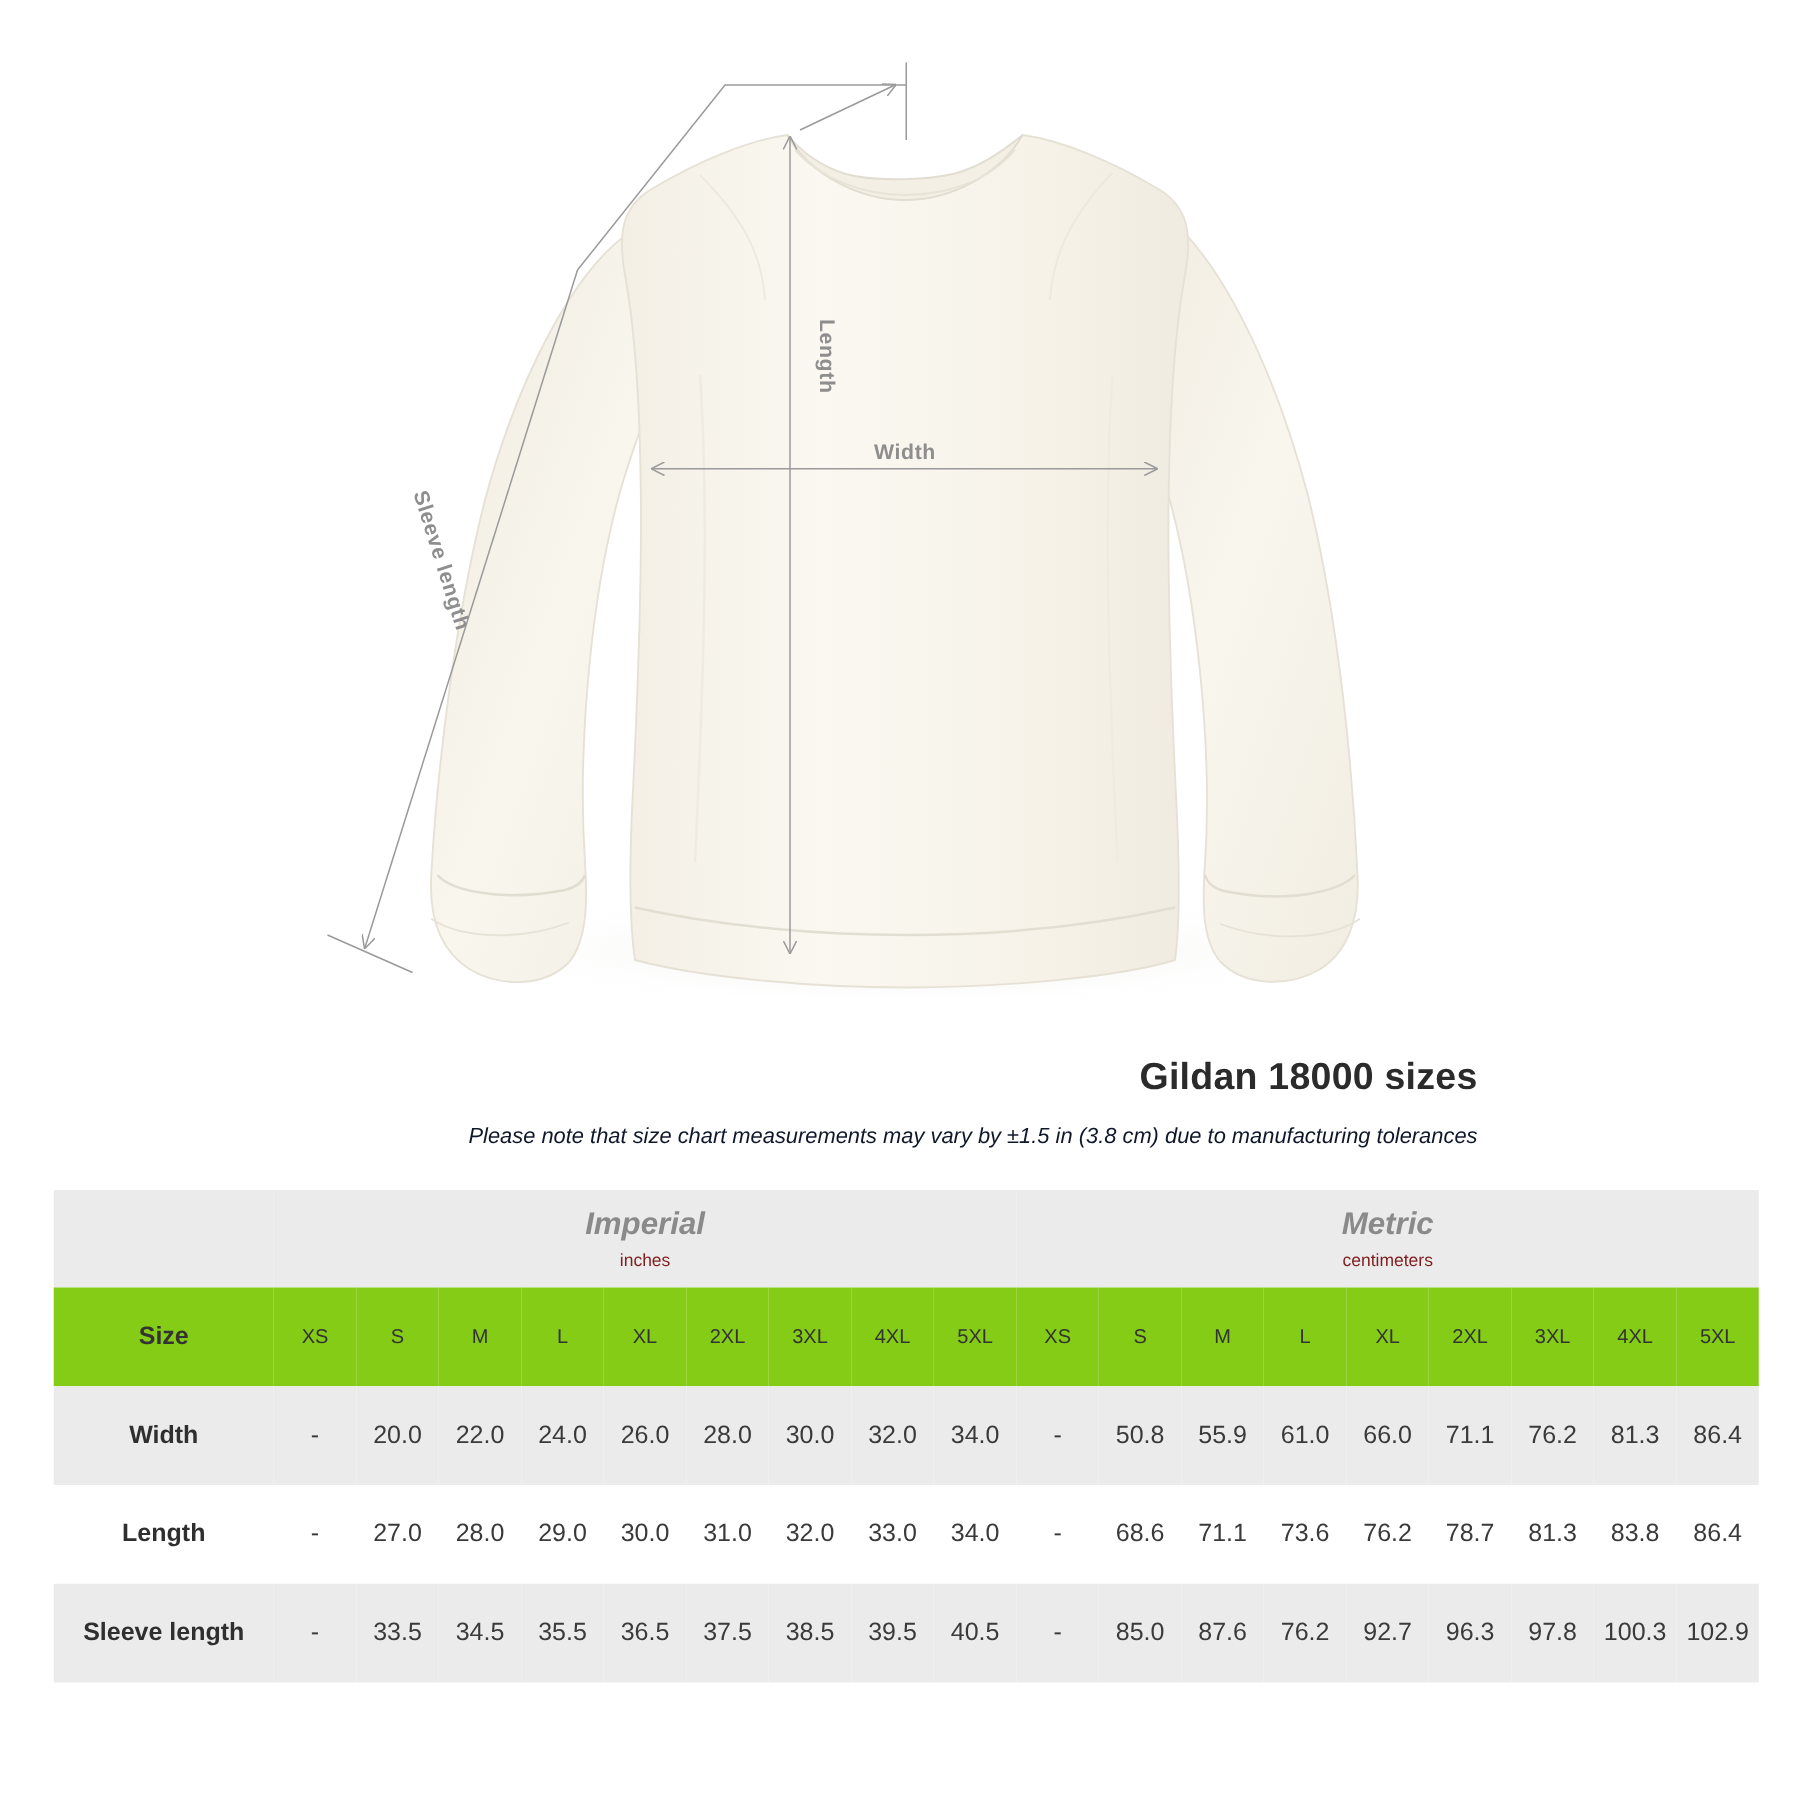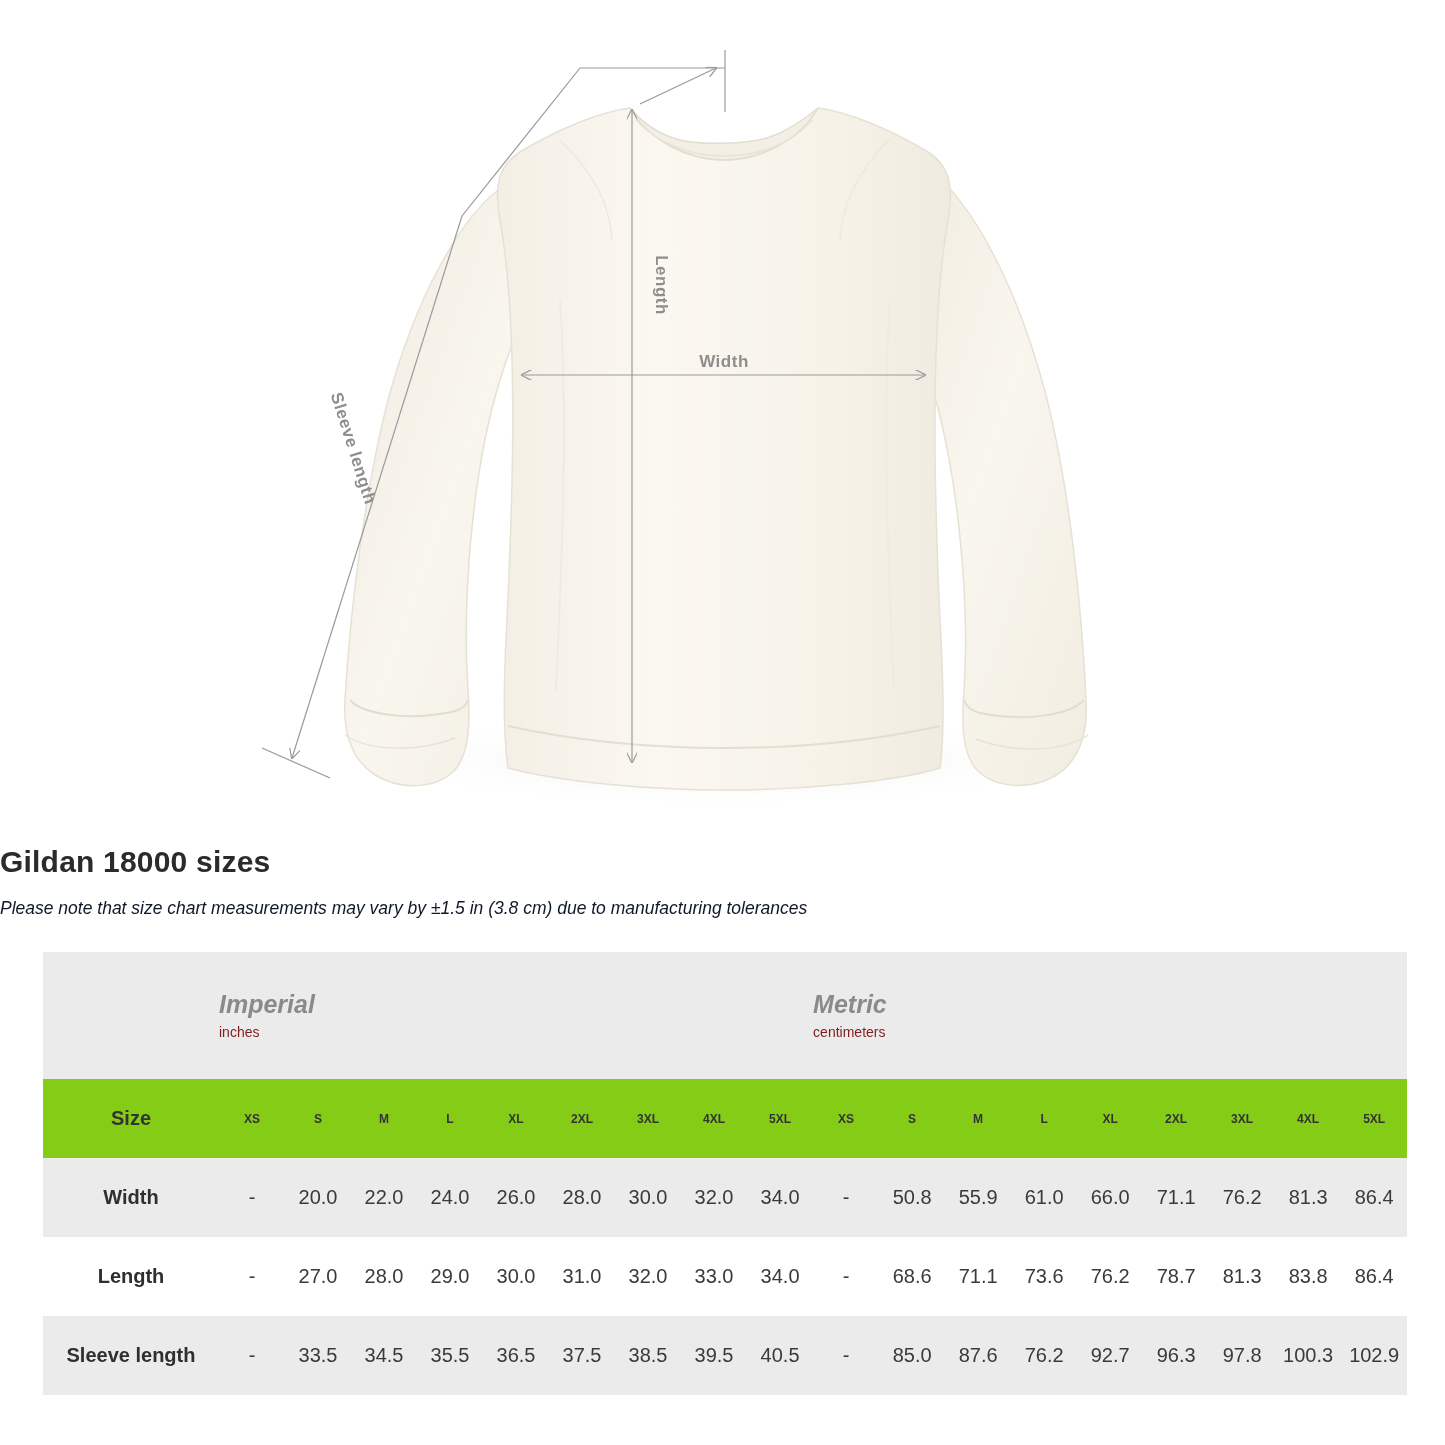--- a/index.html
+++ b/index.html
@@ -22,21 +22,21 @@
     left: 0; top: 0;
     width: 1445px; height: 845px;
   }
   #illustration svg { display: block; }
 
   
   #title-block {
     position: absolute;
     left: 0; top: 845px;
     width: 1182px;
-    text-align: left;
+    text-align: right;
   }
   #chart-title {
     font-size: 30px;
     font-weight: bold;
     color: #2b2b2b;
     letter-spacing: .2px;
     margin: 0;
     padding: 0;
   }
   #chart-note {
@@ -55,22 +55,23 @@
   table.size-table {
     border-collapse: collapse;
     width: 1360px;
     table-layout: fixed;
   }
   table.size-table td, table.size-table th {
     border: 0;
     padding: 0;
   }
   .unit-head {
-    height: 127px;
+    height: 78px;
     background: #ebebeb;
+    text-align: center;
     vertical-align: middle;
     margin-top: 48px;
   }
   .unit-head .u-name {
     font-size: 25px;
     font-weight: bold;
     font-style: italic;
     color: #8a8a8a;
     line-height: 1.05;
   }
@@ -79,23 +80,22 @@
     color: #7f1d1d;
     margin-top: 7px;
   }
   .head-blank { background: #ebebeb; }
 
   tr.header-row td {
     height: 79px;
     background: #ffffff;
     text-align: center;
     vertical-align: middle;
-    font-size: 12px;
+    font-size: 16px;
     color: #333333;
-    font-weight: bold;
   }
   tr.header-row td.rowlabel {
     font-size: 20px;
     font-weight: bold;
     color: #333;
   }
   tr.data-row td {
     height: 79px;
     text-align: center;
     vertical-align: middle;

